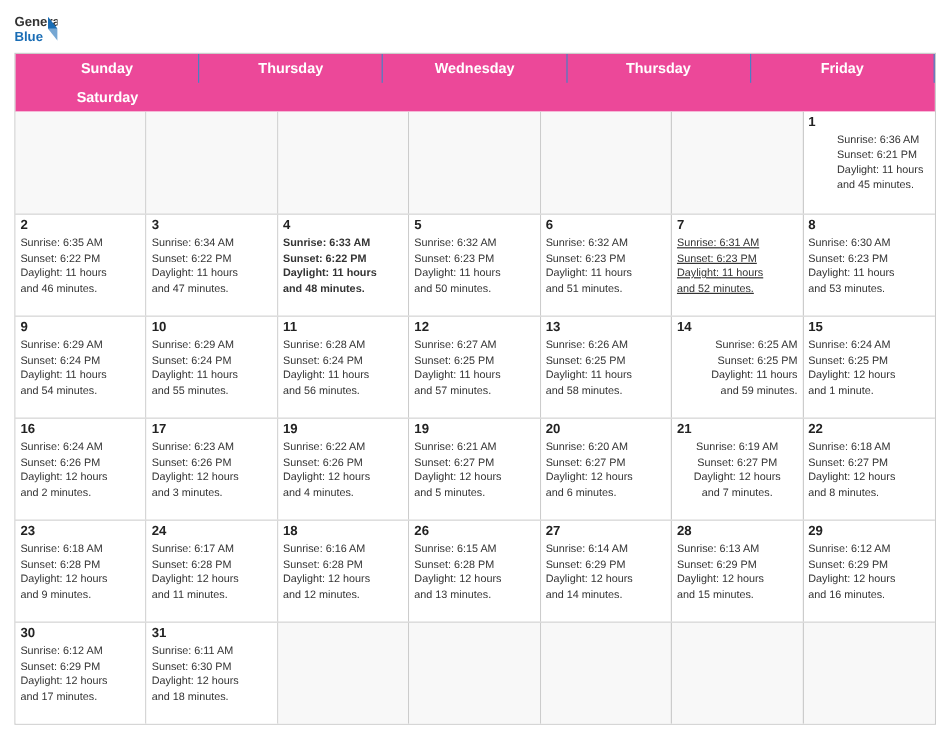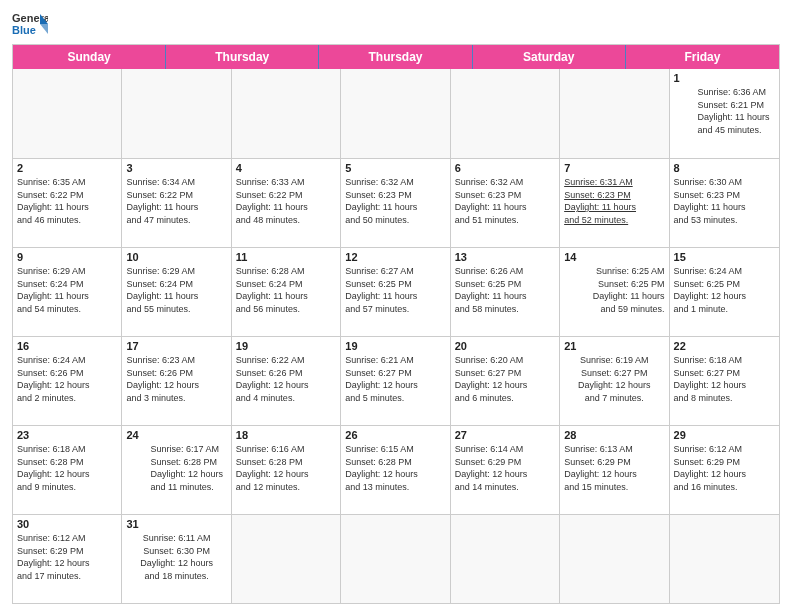--- a/index.html
+++ b/index.html
@@ -115,23 +115,24 @@
     <div class="title-block">
       <div class="month-title"></div>
       <div class="location"></div>
     </div>
   </div>
 
   <div class="calendar">
     <div class="cal-header">
     <div class="cal-header-cell">Sunday</div>
         <div class="cal-header-cell">Thursday</div>
+        <div class="cal-header-cell">Wednesday</div>
         <div class="cal-header-cell">Thursday</div>
+        <div class="cal-header-cell">Friday</div>
         <div class="cal-header-cell">Saturday</div>
-        <div class="cal-header-cell">Friday</div>
       </div>
     <div class="cal-body">
     <div class="cal-week">
           <div class="cal-cell empty"></div>
           <div class="cal-cell empty"></div>
           <div class="cal-cell empty"></div>
           <div class="cal-cell empty"></div>
           <div class="cal-cell empty"></div>
           <div class="cal-cell empty"></div>
           <div class="cal-cell">
@@ -152,21 +153,21 @@
           </div>
           <div class="cal-cell">
             <div class="day-num">3</div>
             <div class="cell-info" style="white-space: pre-line;">Sunrise: 6:34 AM
 Sunset: 6:22 PM
 Daylight: 11 hours
 and 47 minutes.</div>
           </div>
           <div class="cal-cell">
             <div class="day-num">4</div>
-            <div class="cell-info" style="white-space: pre-line;">Sunrise: 6:33 AM
+            <div class="cell-info" style="white-space: pre-line; font-weight: bold;">Sunrise: 6:33 AM
 Sunset: 6:22 PM
 Daylight: 11 hours
 and 48 minutes.</div>
           </div>
           <div class="cal-cell">
             <div class="day-num">5</div>
             <div class="cell-info" style="white-space: pre-line;">Sunrise: 6:32 AM
 Sunset: 6:23 PM
 Daylight: 11 hours
 and 50 minutes.</div>
@@ -298,21 +299,21 @@
         <div class="cal-week">
           <div class="cal-cell">
             <div class="day-num">23</div>
             <div class="cell-info" style="white-space: pre-line;">Sunrise: 6:18 AM
 Sunset: 6:28 PM
 Daylight: 12 hours
 and 9 minutes.</div>
           </div>
           <div class="cal-cell">
             <div class="day-num">24</div>
-            <div class="cell-info" style="white-space: pre-line; margin-left: 24px;">Sunrise: 6:17 AM
+            <div class="cell-info" style="white-space: pre-line;">Sunrise: 6:17 AM
 Sunset: 6:28 PM
 Daylight: 12 hours
 and 11 minutes.</div>
           </div>
           <div class="cal-cell">
             <div class="day-num">18</div>
             <div class="cell-info" style="white-space: pre-line;">Sunrise: 6:16 AM
 Sunset: 6:28 PM
 Daylight: 12 hours
 and 12 minutes.</div>
@@ -349,21 +350,21 @@
         <div class="cal-week">
           <div class="cal-cell">
             <div class="day-num">30</div>
             <div class="cell-info" style="white-space: pre-line;">Sunrise: 6:12 AM
 Sunset: 6:29 PM
 Daylight: 12 hours
 and 17 minutes.</div>
           </div>
           <div class="cal-cell">
             <div class="day-num">31</div>
-            <div class="cell-info" style="white-space: pre-line; text-align: center;">Sunrise: 6:11 AM
+            <div class="cell-info" style="white-space: pre-line;">Sunrise: 6:11 AM
 Sunset: 6:30 PM
 Daylight: 12 hours
 and 18 minutes.</div>
           </div>
           <div class="cal-cell empty"></div>
           <div class="cal-cell empty"></div>
           <div class="cal-cell empty"></div>
           <div class="cal-cell empty"></div>
           <div class="cal-cell empty"></div>
         </div>

